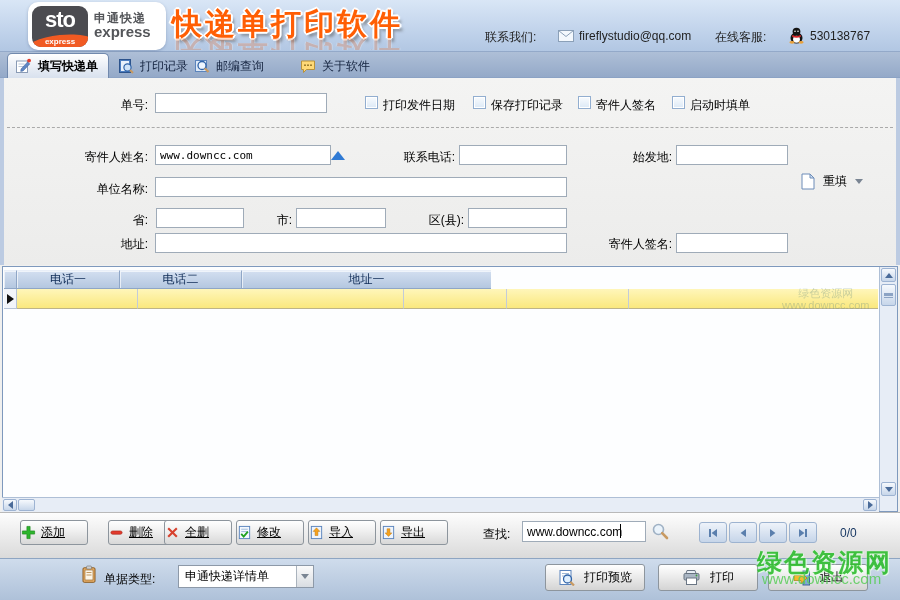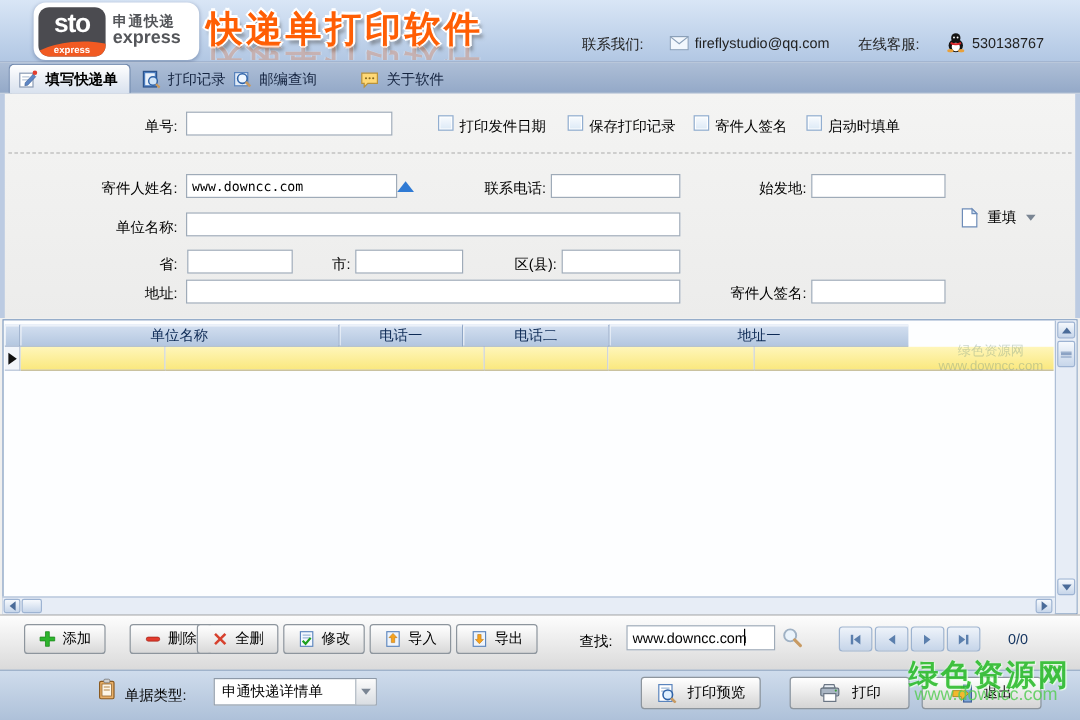--- a/index.html
+++ b/index.html
@@ -63,21 +63,21 @@
   .arr.up { border-left:4px solid transparent; border-right:4px solid transparent; border-bottom:5px solid #4a6b99; }
   .arr.dn { border-left:4px solid transparent; border-right:4px solid transparent; border-top:5px solid #4a6b99; }
   .arr.lf { border-top:4px solid transparent; border-bottom:4px solid transparent; border-right:5px solid #4a6b99; }
   .arr.rt { border-top:4px solid transparent; border-bottom:4px solid transparent; border-left:5px solid #4a6b99; }
   .thumb-grip { width:9px; border-top:1px solid #8ca3c4; border-bottom:1px solid #8ca3c4; height:5px; box-shadow:0 2px 0 #8ca3c4 inset; }
   .hsb { position:absolute; left:2px; top:497px; width:877px; height:15px; background:#e7edf6; border-top:1px solid #aebfd6; }
 
   
   .toolbar { position:absolute; left:0; top:512px; width:900px; height:46px; background:linear-gradient(#fdfdfd,#dadada); border-top:1px solid #b9b9b9; }
   .tb-btn { position:absolute; top:7px; width:68px; height:25px; background:linear-gradient(#ffffff,#efefef 45%,#d8d8d8);
-            border:1px solid #8d959d; border-radius:3px; display:flex; align-items:center; justify-content:center; gap:5px; font-size:12px; cursor:default; }
+            border:1px solid #8d959d; border-radius:3px; display:flex; align-items:center; gap:5px; font-size:12px; cursor:default;text-decoration:underline; }
   .nav-btn { position:absolute; top:9px; width:28px; height:21px; background:linear-gradient(#eef3fa,#c6d5e9); border:1px solid #9db3d0; border-radius:3px;
              display:flex; align-items:center; justify-content:center; }
 
   
   .footer { position:absolute; left:0; top:558px; width:900px; height:42px; background:linear-gradient(#cfdcec,#aec1d9); border-top:1px solid #8ea5c2; }
   .combo { position:absolute; left:178px; top:6px; width:136px; height:23px; background:#fff; border:1px solid #8d99a8; display:flex; align-items:center; }
   .combo-txt { flex:1; padding-left:6px; }
   .combo-btn { width:17px; height:21px; background:linear-gradient(#fbfbfb,#d9dde2); border-left:1px solid #aab3bd; display:flex; align-items:center; justify-content:center; }
   .ft-btn { position:absolute; top:5px; width:100px; height:27px; background:linear-gradient(#ffffff,#ececec 45%,#d4d4d4);
             border:1px solid #8d959d; border-radius:3px; display:flex; align-items:center; justify-content:center; gap:9px; cursor:default; }
@@ -212,21 +212,20 @@
 
     <div class="lbl" style="left:78px;top:158px;width:70px;">地址:</div>
     <input class="inp" style="left: 155px; top: 155px; width: 412px;">
     <div class="lbl" style="left:592px;top:158px;width:80px;">寄件人签名:</div>
     <input class="inp" style="left: 676px; top: 155px; width: 112px;">
   </div>
 
   <div class="grid">
     <div class="grid-head">
       <div class="gh-cell" style="width:13px;"></div>
-      <div class="gh-cell" style="width:266px;">单位名称</div>
       <div class="gh-cell" style="width:103px;">电话一</div>
       <div class="gh-cell" style="width:122px;">电话二</div>
       <div class="gh-cell" style="width:249px;border-right:none;">地址一</div>
     </div>
     <div class="grid-row">
       <div class="gr-sel">
         <div class="row-marker"></div>
       </div>
       <div class="gr-cell" style="width:121px;"></div>
       <div class="gr-cell" style="width:266px;"></div>
@@ -347,21 +346,21 @@
       <line x1="5.5" y1="10" x2="10.5" y2="10" stroke="#b08040" stroke-width="0.8"></line>
     </svg>
     <span style="position:absolute;left:104px;top:12px;">单据类型:</span>
     <div class="combo">
       <span class="combo-txt">申通快递详情单</span>
       <span class="combo-btn">
           <span class="drop-tri"></span>
         </span>
     </div>
 
-    <div class="ft-btn" style="left:534px;">
+    <div class="ft-btn" style="left:545px;">
       <svg class="ic" width="17" height="17" viewBox="0 0 17 17">
         <rect x="2" y="1.5" width="11" height="14" fill="#fff" stroke="#5a84bd"></rect>
         <line x1="4" y1="4.5" x2="11" y2="4.5" stroke="#9db8d8"></line>
           <line x1="4" y1="7" x2="11" y2="7" stroke="#9db8d8"></line>
         <circle cx="9.5" cy="10" r="4" fill="#d8ecff" fill-opacity="0.8" stroke="#2f63a8" stroke-width="1.3"></circle>
         <line x1="12.3" y1="12.8" x2="16" y2="16.5" stroke="#c89a62" stroke-width="2.2"></line>
       </svg>
       <span>打印预览</span>
     </div>
     <div class="ft-btn" style="left:658px;">

